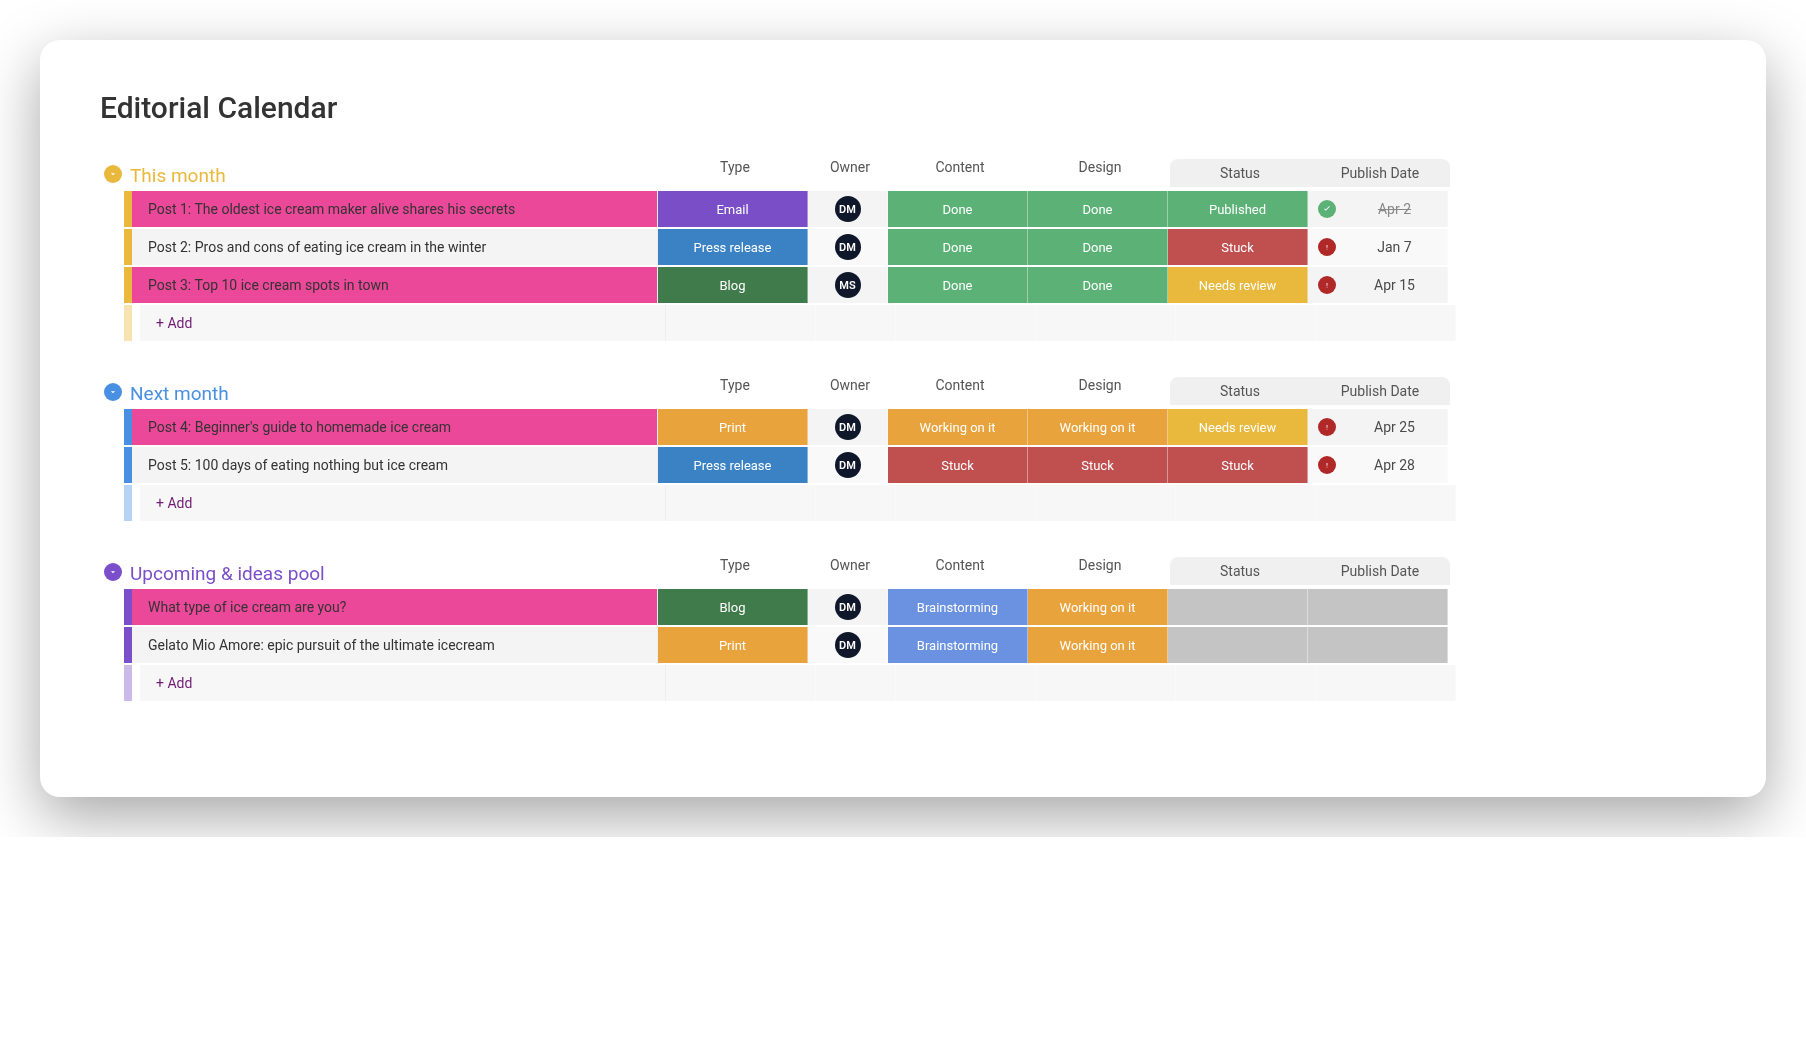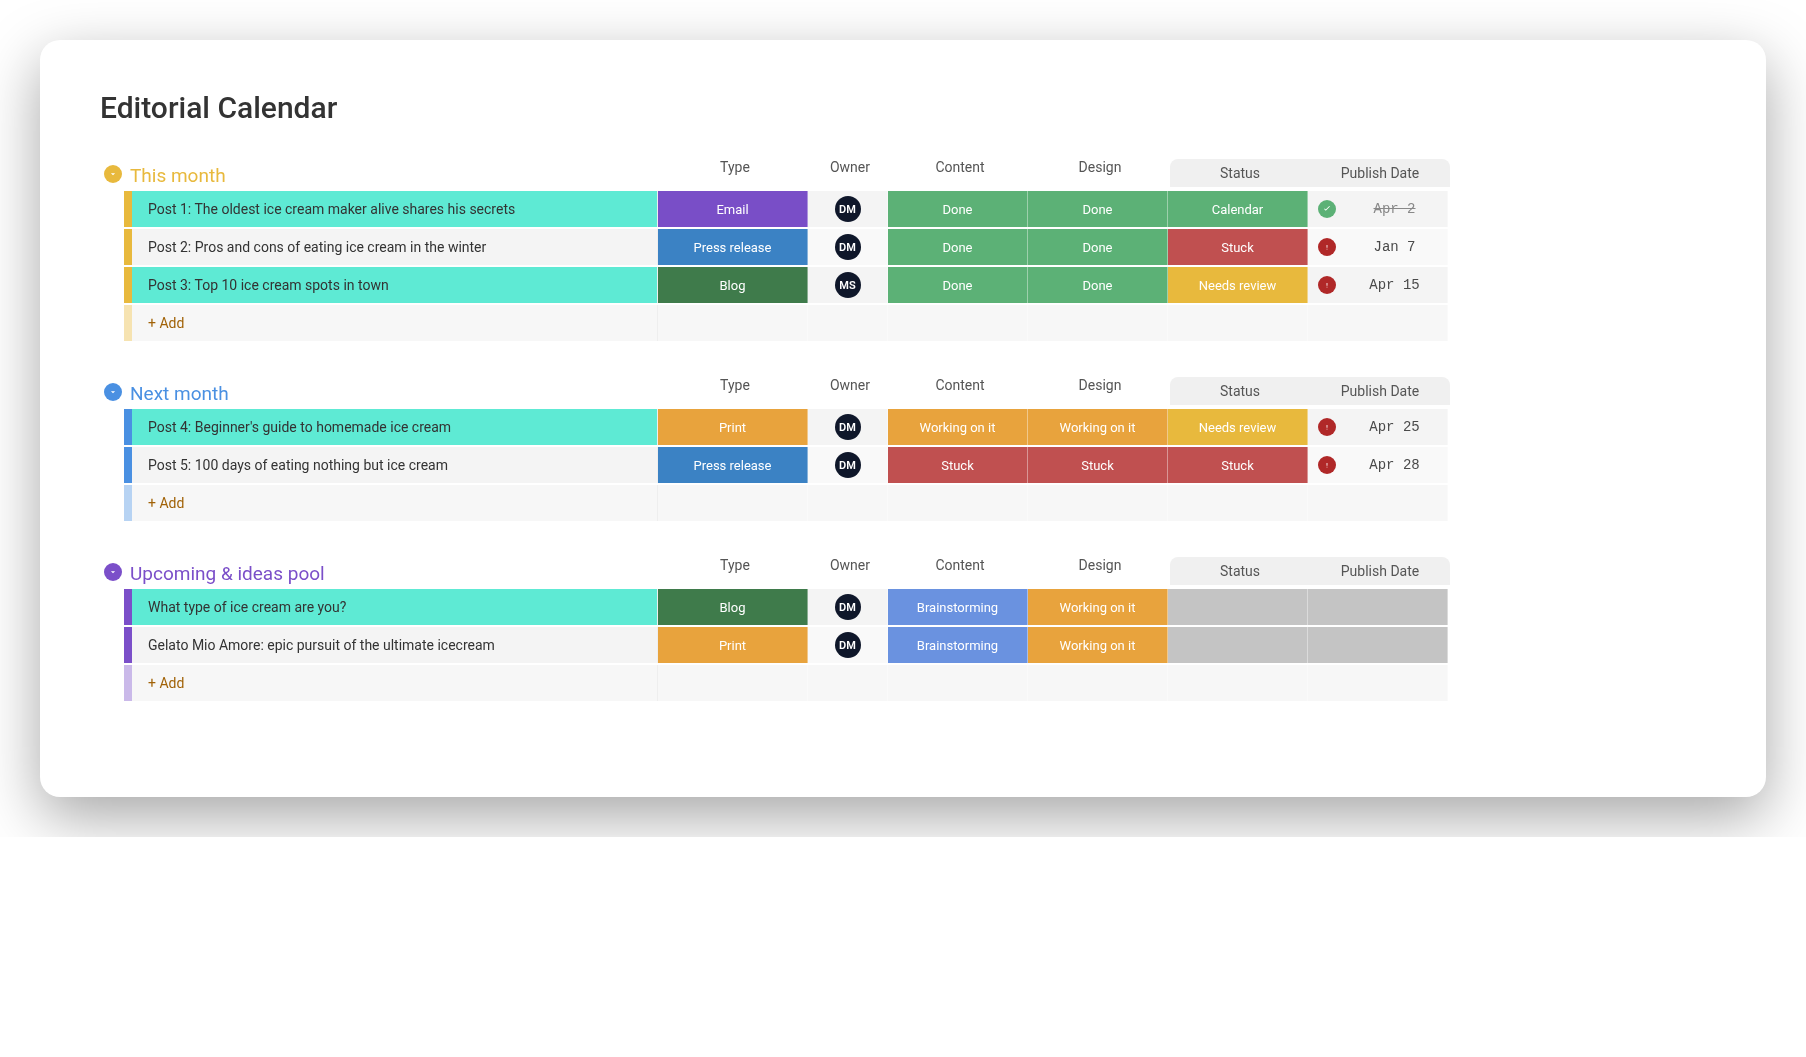--- a/index.html
+++ b/index.html
@@ -76,23 +76,23 @@
   .name-cell {
     flex: 0 0 526px;
     display: flex;
     align-items: center;
     padding: 0 16px;
     font-size: 14px;
     color: #333;
     background: #f7f7f7;
     border-right: 1px solid #eee;
   }
-  .row.data .name-cell { background: #5eead4; }
+  .row.data .name-cell { background: #ec4899; }
   .row:nth-child(even).data .name-cell { background: #f4f4f4; }
-  .add-row .name-cell { color: #a16207; cursor: pointer; }
+  .add-row .name-cell { color: #701a75; cursor: pointer; margin-left: 8px; }
 
   .cells { display: flex; flex: 1; }
 
   .cell {
     display: flex;
     align-items: center;
     justify-content: center;
     font-size: 13px;
     color: #fff;
     height: 36px;
@@ -116,21 +116,20 @@
     justify-content: center;
   }
 
   .date-cell {
     background: #f4f4f4;
     color: #333;
     display: flex;
     align-items: center;
     padding-left: 10px;
     gap: 26px;
-    font-family: Liberation Mono, monospace;
   }
   .row:nth-child(even).data .date-cell { background: #f9f9f9; }
 
   .flag-icon {
     width: 18px;
     height: 18px;
     border-radius: 50%;
     display: flex;
     align-items: center;
     justify-content: center;
@@ -192,21 +191,21 @@
         <div class="cell owner w-owner">
           <span class="owner-avatar">DM</span>
         </div>
         <div class="cell w-content" style="background:#5cb176">
           <span>Done</span>
         </div>
         <div class="cell w-design" style="background:#5cb176">
           <span>Done</span>
         </div>
         <div class="cell w-status " style="background:#5cb176">
-          <span>Calendar</span>
+          <span>Published</span>
         </div>
         <div class="cell date-cell w-date " style="">
           <span class="flag-icon" style="background:#5cb176">
       <svg viewBox="0 0 24 24">
                     <path fill="#fff" d="M9 16l-4-4 1.4-1.4L9 13.2l8.6-8.6L19 6z"></path>
                   </svg>
     </span>
           <span class="date-text strike">Apr 2</span>
         </div>
       </div>

